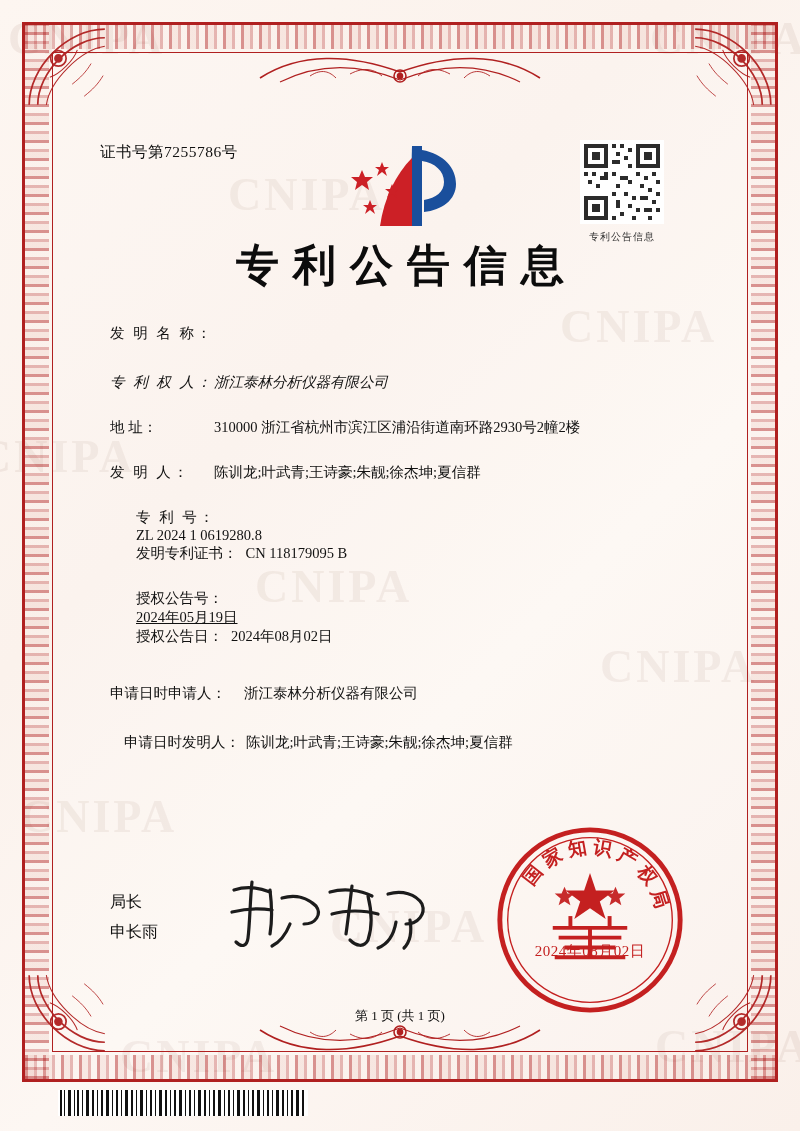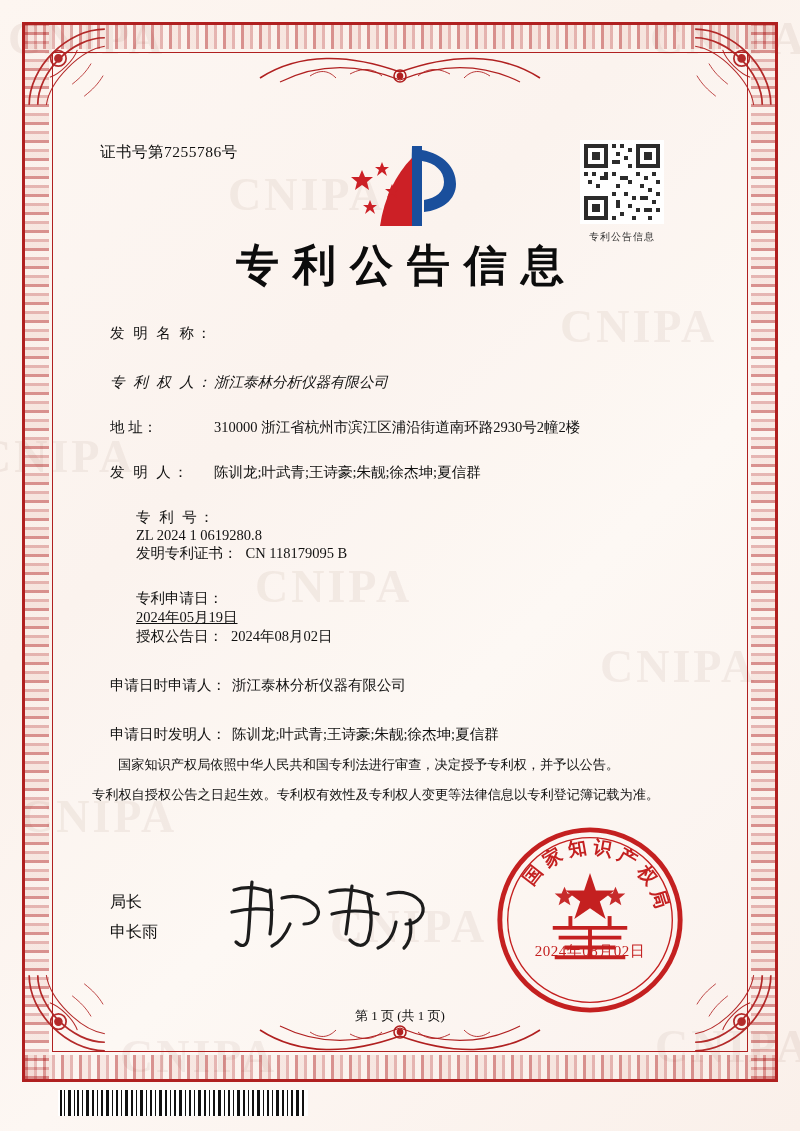--- a/index.html
+++ b/index.html
@@ -447,44 +447,40 @@
       <div class="frow two">
         <span class="flabel sp2">专  利  号：</span>
         <span class="fvalue" style="width:230px;">ZL 2024 1 0619280.8</span>
         <span class="fcol2">
           <span class="flabel2">发明专利证书：</span>
           <span class="fvalue">CN 118179095 B</span>
         </span>
       </div>
 
       <div class="frow two">
-        <span class="flabel sp0">专利申请日：</span>
+        <span class="flabel sp0">授权公告号：</span>
         <span class="fvalue" style="width:230px;text-decoration:underline;">2024年05月19日</span>
         <span class="fcol2">
           <span class="flabel2">授权公告日：</span>
           <span class="fvalue">2024年08月02日</span>
         </span>
       </div>
 
-      <div class="frow" style="margin-top:30px;">
+      <div class="frow" style="margin-top:38px;gap:12px;">
         <span class="flabel sp0" style="width:122px;">申请日时申请人：</span>
         <span class="fvalue">浙江泰林分析仪器有限公司</span>
       </div>
 
       <div class="frow" style="margin-top:30px;">
-        <span class="flabel sp0" style="width:122px;">申请日时发明人：</span>
+        <span class="flabel sp0" style="width:122px;margin-left:14px;">申请日时发明人：</span>
         <span class="fvalue">陈训龙;叶武青;王诗豪;朱靓;徐杰坤;夏信群</span>
       </div>
 
     </div>
 
-    <div class="statement">
-      <p class="indent">国家知识产权局依照中华人民共和国专利法进行审查，决定授予专利权，并予以公告。</p>
-      <p>专利权自授权公告之日起生效。专利权有效性及专利权人变更等法律信息以专利登记簿记载为准。</p>
-    </div>
 
     <div class="sign-block">
       <div>局长</div>
       <div>申长雨</div>
     </div>
 
     <svg class="signature-img" viewBox="0 0 230 85">
       <g fill="none" stroke="#1c1c1c" stroke-width="3.2" stroke-linecap="round" stroke-linejoin="round">
         <path d="M22 18 C34 14 48 16 58 20"></path>
         <path d="M40 10 C38 28 38 50 36 66 C35 74 30 76 24 70"></path>

